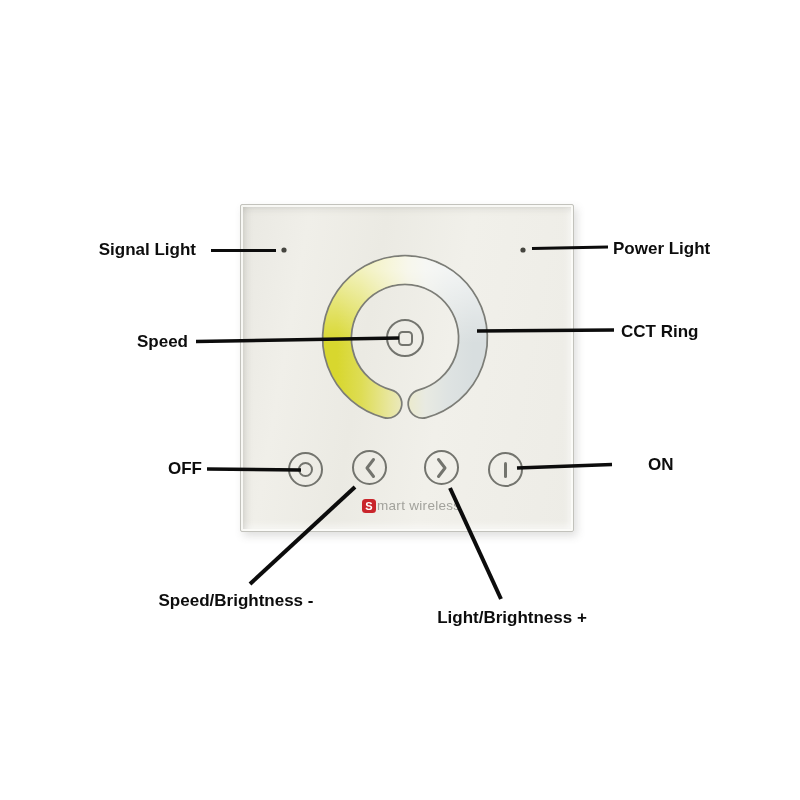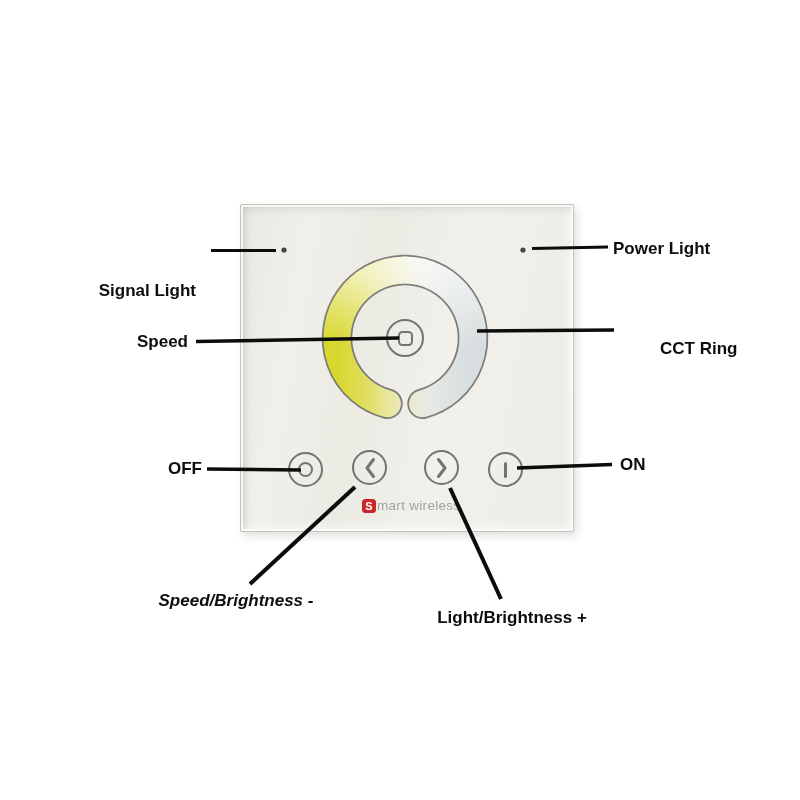--- a/index.html
+++ b/index.html
@@ -47,27 +47,27 @@
   }
   .logo-text{
     font:400 13.5px "Liberation Sans",sans-serif;color:#a2a29c;letter-spacing:.3px;margin-left:1px;
   }
   
   .lbl{
     position:absolute;font:700 17px/20px "Liberation Sans",sans-serif;color:#0d0d0d;white-space:nowrap;text-align:right;
   }
   .lbl.r{text-align:right;}
   .lbl.c{text-align:center;}
-  #lbl-signal{right:604px;top:240px;margin-top:41px;}
+  #lbl-signal{right:604px;top:240px;}
   #lbl-power{left:613px;top:239px;}
   #lbl-mode{right:612px;top:332px;}
-  #lbl-cct{left:621px;top:339px;margin-left:39px;}
+  #lbl-cct{left:621px;top:322px;}
   #lbl-off{right:598px;top:459px;text-align:center;}
-  #lbl-on{left:620px;top:455px;}
-  #lbl-speed-minus{left:120px;top:591px;width:232px;font-style:italic;}
+  #lbl-on{left:648px;top:455px;}
+  #lbl-speed-minus{left:120px;top:591px;width:232px;}
   #lbl-speed-plus{left:396px;top:608px;width:232px;}
 </style>
 </head>
 <body>
 
 <div class="panel"></div>
 
 <svg class="layer" width="800" height="800" viewBox="0 0 800 800">
   <defs>
     <linearGradient id="ringGrad" x1="0" y1="0.5" x2="1" y2="0.5">

